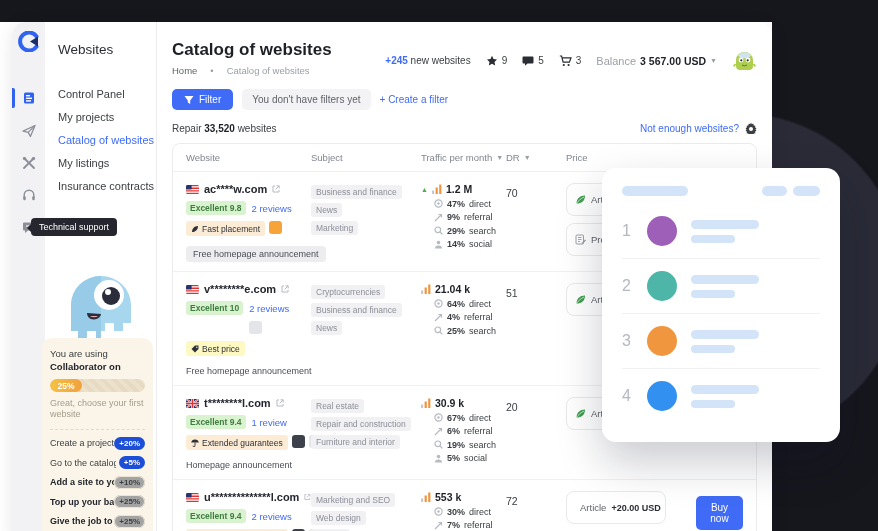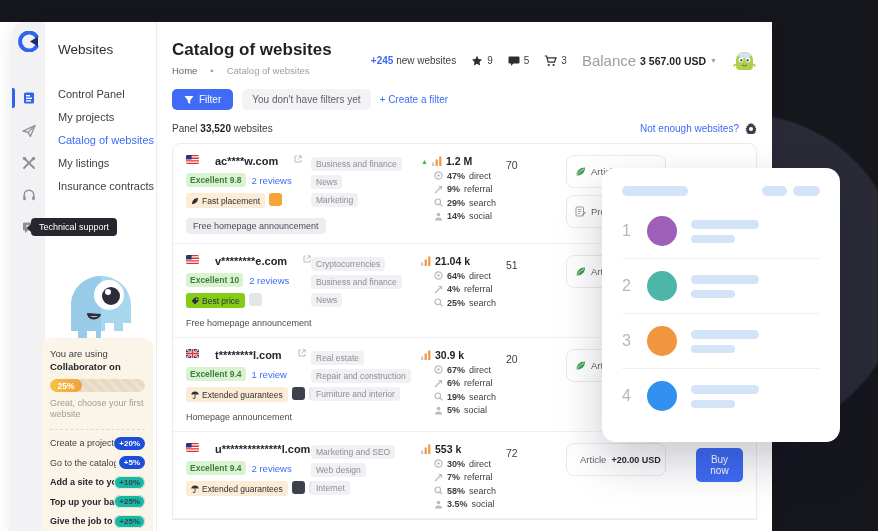--- a/index.html
+++ b/index.html
@@ -39,32 +39,32 @@
   .progress { margin-top:7px; height:13px; border-radius:7px; background:repeating-linear-gradient(45deg,#ece1cb 0 4px,#e6dac2 4px 8px); position:relative; overflow:hidden; }
   .progress .chip { position:absolute; left:0; top:0; bottom:0; width:32px; border-radius:7px;
     background:linear-gradient(90deg,#f6c242,#f0a03e); color:#fff; font-size:8.5px; font-weight:bold;
     display:flex; align-items:center; justify-content:center; }
   .hint { font-size:9px; color:#a49c8a; margin-top:6px; line-height:1.25; }
   .dash { border-top:1px dashed #e3d9c3; margin:8px 0 7px; }
   .chk { display:flex; align-items:center; justify-content:space-between; margin-bottom:6.5px; }
   .chk .lab { font-size:9px; color:#3c4043; white-space:nowrap; overflow:hidden; max-width:66px; }
   .chk.bold .lab { font-weight:bold; color:#23262d; }
   .pill-g { font-size:8px; font-weight:bold; color:#fff; background:#1d4ed8; border-radius:8px; padding:2px 5px; }
-  .pill-w { font-size:8px; font-weight:bold; color:#3c4043; background:#14b8a6; border-radius:8px; padding:2px 5px; box-shadow:0 0 0 1px #eee4d2 inset; }
+  .pill-w { font-size:8px; font-weight:bold; color:#3c4043; background:#a3a3a3; border-radius:8px; padding:2px 5px; box-shadow:0 0 0 1px #eee4d2 inset; }
   
   .main { position:relative; flex:1; padding:18px 15px 0 15px; min-width:0; }
   .pg-title { font-size:17px; font-weight:bold; color:#1d2026; }
   .crumbs { margin-top:5px; font-size:9.5px; color:#9aa0a6; display:flex; gap:13px; align-items:center; }
   .crumbs .home { color:#5f6368; cursor:pointer; }
   .hdr-right { position:absolute; top:26px; right:15px; display:flex; align-items:center; gap:15px; }
   .newsites { font-size:10px; color:#3c4043; }
   .newsites b { color:#3f6bf6; font-weight:bold; }
   .cnt { display:flex; align-items:center; gap:4px; font-size:10px; color:#3c4043; cursor:pointer; }
   .balance { display:flex; align-items:center; gap:4px; cursor:pointer; }
-  .balance .bl { font-size:15px; color:#9aa0a6; }
+  .balance .bl { font-size:11px; color:#9aa0a6; }
   .balance .bv { font-size:10.5px; font-weight:bold; color:#1d2026; }
   .caret { font-size:7px; color:#9aa0a6; }
   .avatar { width:25px; height:25px; border-radius:50%; overflow:hidden; cursor:pointer; }
   
   .frow { display:flex; align-items:center; gap:9px; margin-top:13px; }
   .btn-filter { display:flex; align-items:center; gap:5px; background:#3f6bf6; color:#fff; font-size:10px;
     border:none; border-radius:5px; padding:5px 12px; cursor:pointer; }
   .nofilters { background:#f3f3f5; color:#5f6368; font-size:10px; border-radius:5px; padding:5px 10px; }
   .create-filter { color:#3f6bf6; font-size:10px; cursor:pointer; }
   .found-row { display:flex; align-items:center; margin-top:12px; }
@@ -75,31 +75,31 @@
   
   .tbl { margin-top:9px; border:1px solid #ececef; border-radius:8px 8px 0 0; }
   .thead { display:flex; padding:8px 13px; border-bottom:1px solid #f0f0f2; }
   .th { font-size:9.5px; color:#80858f; display:flex; gap:4px; align-items:center; }
   .c-web { width:125px; flex:0 0 125px; }
   .c-sub { width:110px; flex:0 0 110px; }
   .c-tr  { width:85px;  flex:0 0 85px; }
   .c-dr  { width:60px;  flex:0 0 60px; }
   .c-pr  { flex:1; min-width:0; }
   .trow { display:flex; padding:11px 13px 9px; border-bottom:1px solid #f1f1f3; }
-  .dline { display:flex; align-items:flex-start; gap:16px; }
+  .dline { display:flex; align-items:center; gap:5px; }
   .flag { width:13px; height:9px; border-radius:1.5px; flex:0 0 13px; display:block; }
   .domain { font-size:11px; font-weight:bold; color:#23262d; cursor:pointer; white-space:nowrap; }
   .ext { color:#b6bac2; }
   .rline { display:flex; align-items:center; gap:6px; margin-top:6px; }
   .rate { background:#d9f2cf; color:#3e7d3e; font-size:8.5px; font-weight:bold; border-radius:3px; padding:2px 4px; }
   .reviews { color:#3f6bf6; font-size:9.5px; cursor:pointer; }
   .bline { display:flex; align-items:flex-start; gap:4px; margin-top:6px; }
   .badge { display:flex; align-items:center; gap:3px; font-size:8.5px; color:#2e3138; border-radius:3px; padding:2.5px 5px; white-space:nowrap; }
   .badge.cream { background:#fcecd5; }
-  .badge.blue  { background:#84cc16; }
+  .badge.blue  { background:#fef9c3;margin-top:20px; }
   .chipx { width:13px; height:13px; border-radius:3px; flex:0 0 13px; display:flex; align-items:center; justify-content:center; }
   .chipx.orange { background:#f6a43a; }
   .chipx.dark   { background:#3d414c; }
   .chipx.gray   { background:#e4e5e9; }
   .ann { margin-top:10px; font-size:9px; color:#4a4d55; white-space:nowrap; }
   .ann.pillbg { background:#ededf0; border-radius:4px; padding:3px 7px; display:inline-block; width:max-content; }
   .subj { display:flex; flex-direction:column; align-items:flex-start; gap:4px; padding-top:2px; }
   .spill { background:#f1f1f3; color:#8b8f98; font-size:8.5px; border-radius:3px; padding:2px 5px; white-space:nowrap; max-width:106px; overflow:hidden; text-overflow:ellipsis; }
   .tval { display:flex; align-items:center; gap:4px; }
   .tval .up { color:#4caf50; font-size:7px; }
@@ -290,31 +290,44 @@
         <svg width="10" height="10" viewBox="0 0 10 10">
             <path d="M.5 1 h9 L6.2 5.4 V9 L3.8 7.6 V5.4 Z" fill="#fff"></path>
           </svg>
         <span>Filter</span>
       </button>
       <span class="nofilters">You don't have filters yet</span>
       <span class="create-filter">+ Create a filter</span>
     </div>
 
     <div class="found-row">
-      <span class="found"><span>Panel</span> <b>33,520</b> <span>websites</span></span>
+      <span class="found"><span>Repair</span> <b>33,520</b> <span>websites</span></span>
       <span class="notenough">
         <a>Not enough websites?</a>
         <svg width="12" height="12" viewBox="0 0 12 12">
             <path d="M6 0.5 l.7 1.6 1.7-.4.3 1.7 1.7.3-.4 1.7 1.5.7-1 1.4 1 1.4-1.5.7.4 1.7-1.7.3-.3 1.7-1.7-.4-.7 1.6-.7-1.6-1.7.4-.3-1.7-1.7-.3.4-1.7-1.5-.7 1-1.4-1-1.4 1.5-.7-.4-1.7 1.7-.3.3-1.7 1.7.4 Z" fill="#3c4043"></path>
             <circle cx="6" cy="6.9" r="2" fill="#fff"></circle>
           </svg>
       </span>
     </div>
 
     <div class="tbl">
+      <div class="thead">
+        <span class="th c-web">Website</span>
+        <span class="th c-sub">Subject</span>
+        <span class="th c-tr">
+            <span>Traffic per month</span> 
+            <span class="caret">▼</span>
+          </span>
+        <span class="th c-dr">
+            <span>DR</span> 
+            <span class="caret">▼</span>
+          </span>
+        <span class="th c-pr">Price</span>
+      </div>
 
       <div class="trow">
         <div class="c-web">
           <div class="dline">
             <svg class="flag" viewBox="0 0 13 9">
                 <rect width="13" height="9" fill="#fff"></rect>
                 <path d="M0 0h13v1.3H0zM0 2.6h13v1.3H0zM0 5.2h13v1.3H0zM0 7.7h13V9H0z" fill="#d33"></path>
                 <rect width="5.6" height="4.5" fill="#26356e"></rect>
               </svg>
             <span class="domain">ac****w.com</span>

